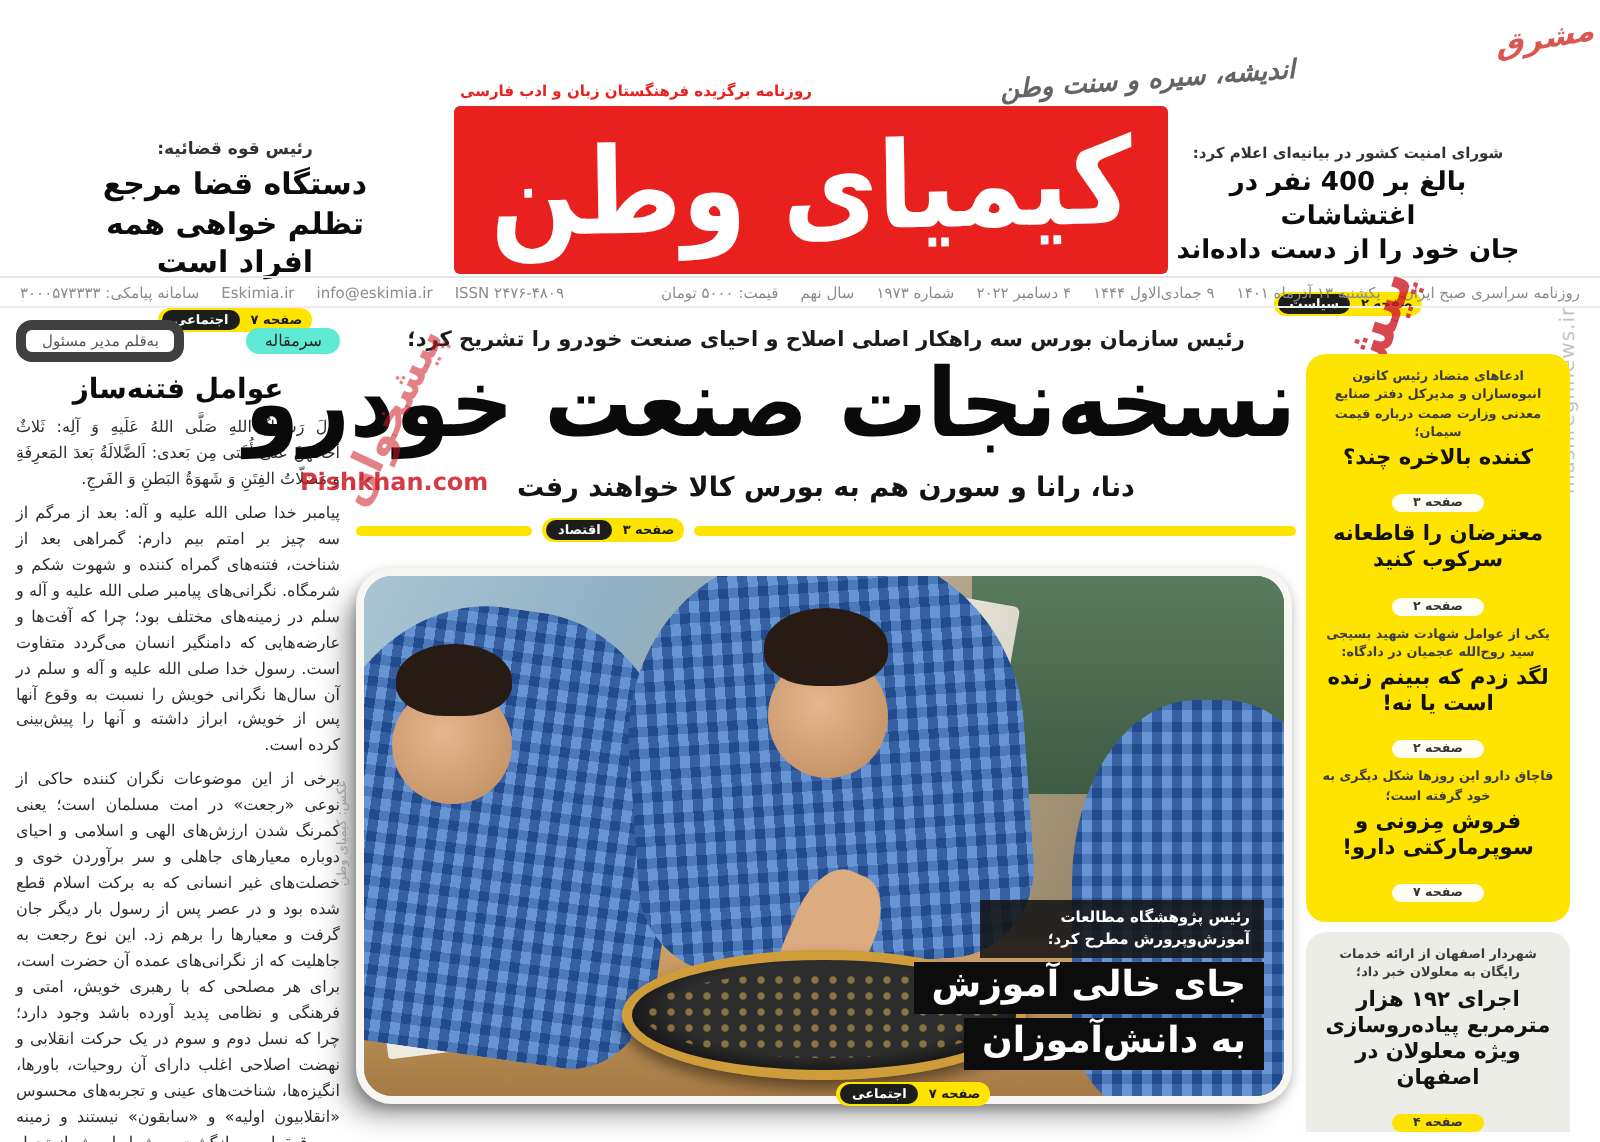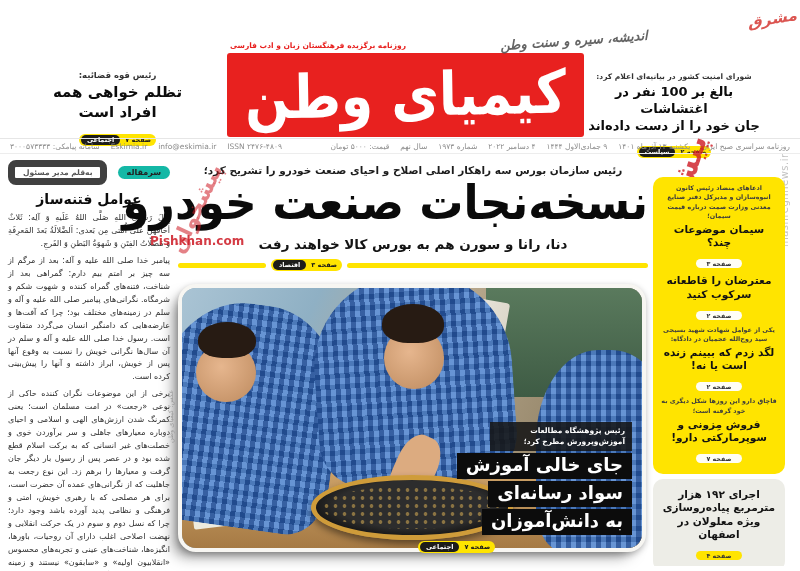--- a/index.html
+++ b/index.html
@@ -33,22 +33,22 @@
   
   .info-bar{left:0;top:138px;width:800px;height:16px;border-top:1px solid #e6e6e6;border-bottom:1px solid #ededed;
             display:flex;justify-content:space-between;align-items:center;padding:0 10px;box-sizing:border-box;
             font-size:7.5px;color:#8b8b8b;}
   .info-group{display:flex;gap:11px;white-space:nowrap;}
   .info-group.ltr{direction:ltr;}
 
   
   .editorial{left:8px;top:160px;width:162px;}
   .ed-pills{display:flex;justify-content:space-between;align-items:center;}
-  .pill-y{background:#14b8a6;border-radius:8px;padding:2px 9px;font-size:8px;font-weight:700;color:#222;}
-  .pill-o{background:#fff;border:7px solid #404040;border-radius:8px;padding:1px 8px;font-size:7.5px;font-weight:700;color:#555;}
+  .pill-y{background:#5eead4;border-radius:8px;padding:2px 9px;font-size:8px;font-weight:400;color:#222;}
+  .pill-o{background:#fff;border:5px solid #404040;border-radius:8px;padding:1px 8px;font-size:7.5px;font-weight:400;color:#555;}
   .ed-title{text-align:center;font-size:14px;font-weight:900;margin:6px 0 5px;color:#0c0c0c;}
   .ed-body{font-size:8px;line-height:1.62;text-align:justify;color:#2e2e2e;}
   .ed-body p{margin:0 0 4px;}
 
   
   .lead{left:178px;top:164px;width:470px;text-align:center;overflow:visible;}
   .lead-kicker{font-size:10.5px;font-weight:700;color:#1c1c1c;}
   .lead-headline{font-size:44px;font-weight:900;letter-spacing:-1px;line-height:1.05;margin-top:4px;
                  white-space:nowrap;color:#0a0a0a;transform:scaleY(1.08);}
   .lead-subhead{font-size:13.5px;font-weight:900;color:#141414;margin-top:10px;}
@@ -126,32 +126,33 @@
 <div class="page">
 
   <div class="abs masthead-tagline">روزنامه برگزیده فرهنگستان زبان و ادب فارسی</div>
   <div class="abs masthead-box">
     <span class="masthead-logo">کیمیای وطن</span>
   </div>
   <div class="abs masthead-slogan">اندیشه، سیره و سنت وطن</div>
 
   <div class="abs hstory tl-story">
     <div class="kick">رئیس قوه قضائیه:</div>
+    <div class="t">دستگاه قضا مرجع</div>
     <div class="t">تظلم خواهی همه افراد است</div>
     <div style="margin-top:5px;">
       <span class="badge small">
         <span>صفحه ۷</span>
         <span class="sec">اجتماعی</span>
       </span>
     </div>
   </div>
 
   <div class="abs hstory tr-story">
     <div class="kick">شورای امنیت کشور در بیانیه‌ای اعلام کرد:</div>
-    <div class="t">بالغ بر 100 نفر در اغتشاشات</div>
+    <div class="t">بالغ بر 400 نفر در اغتشاشات</div>
     <div class="t">جان خود را از دست داده‌اند</div>
     <div style="margin-top:4px;">
       <span class="badge small">
         <span>صفحه ۲</span>
         <span class="sec">سیاست</span>
       </span>
     </div>
   </div>
 
   <div class="abs mashregh-logo">مشرق</div>
@@ -221,56 +222,56 @@
     <div class="ph face face2"></div>
     <div class="ph hair hair2"></div>
     <div class="ph arm2"></div>
     <div class="ph abacus">
       <div class="abacus-beads"></div>
     </div>
 
     <div class="ph caption">
       <div class="caption-kicker">رئیس پژوهشگاه مطالعات آموزش‌وپرورش مطرح کرد؛</div>
       <div class="caption-line">جای خالی آموزش</div>
-      <div class="caption-line">سواد رسانه‌ای</div>
       <div class="caption-line">به دانش‌آموزان</div>
     </div>
   </div>
 
   <span class="abs badge small photo-badge">
     <span>صفحه ۷</span>
     <span class="sec">اجتماعی</span>
   </span>
   <div class="abs photo-credit">عکس: کیمیای وطن</div>
 
   <div class="abs right-col">
     <div class="panel yellow">
       <div class="rc-item">
         <div class="rc-kicker">ادعاهای متضاد رئیس کانون انبوه‌سازان و مدیرکل دفتر صنایع معدنی وزارت صمت درباره قیمت سیمان؛</div>
-        <div class="rc-title">سیمان موضوعات چند؟</div>
+        <div class="rc-title">کننده بالاخره چند؟</div>
         <span class="pill-white">صفحه ۳</span>
       </div>
       <div class="rc-item">
         <div class="rc-title">معترضان را قاطعانه سرکوب کنید</div>
         <span class="pill-white">صفحه ۲</span>
       </div>
       <div class="rc-item">
         <div class="rc-kicker">یکی از عوامل شهادت شهید بسیجی سید روح‌الله عجمیان در دادگاه:</div>
         <div class="rc-title">لگد زدم که ببینم زنده است یا نه!</div>
         <span class="pill-white">صفحه ۲</span>
       </div>
       <div class="rc-item">
         <div class="rc-kicker">قاچاق دارو این روزها شکل دیگری به خود گرفته است؛</div>
         <div class="rc-title">فروش مِزونی و سوپرمارکتی دارو!</div>
         <span class="pill-white">صفحه ۷</span>
       </div>
     </div>
 
     <div class="panel gray">
       <div class="rc-item">
+        <div class="rc-kicker">شهردار اصفهان از ارائه خدمات رایگان به معلولان خبر داد؛</div>
         <div class="rc-title">اجرای ۱۹۲ هزار مترمربع پیاده‌روسازی ویژه معلولان در اصفهان</div>
         <span class="pill-white">صفحه ۴</span>
       </div>
 
     </div>
   </div>
 
 </div>
 
 </body></html>

